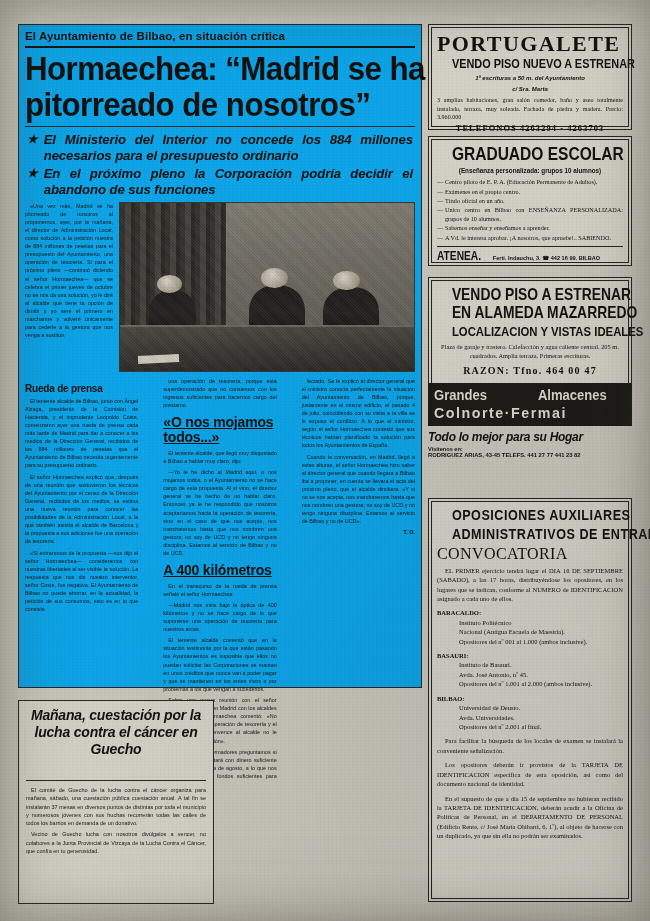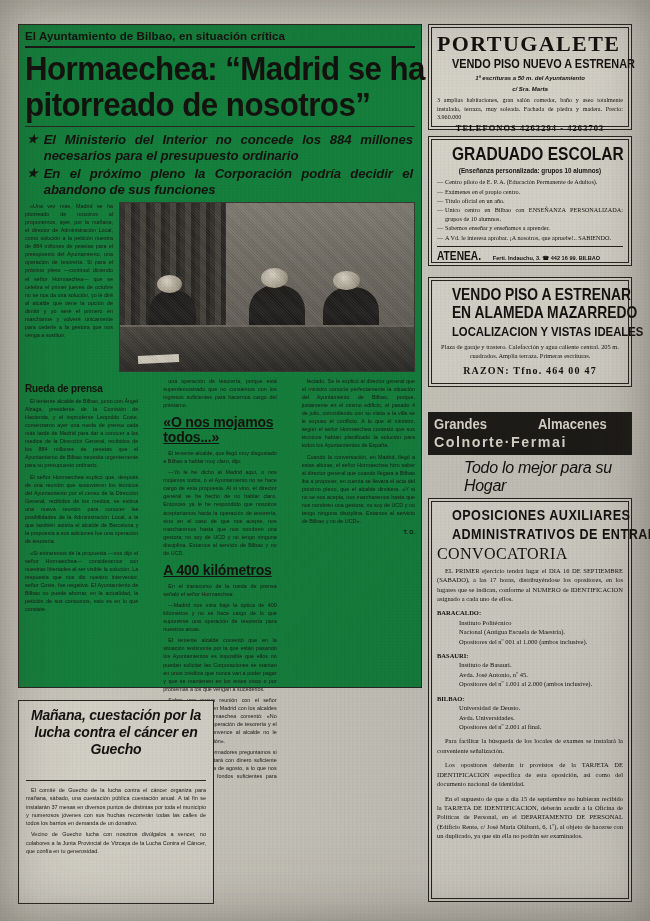--- a/index.html
+++ b/index.html
@@ -29,21 +29,21 @@
   }
   .vign {
     position:absolute; inset:0; pointer-events:none; z-index:59;
     box-shadow: inset 0 0 40px rgba(60,55,45,.35), inset 0 0 90px rgba(60,55,45,.18);
   }
 
   
   .news {
     position: absolute;
     left: 18px; top: 24px; width: 404px; height: 664px;
-    background: #15803d;
+    background: #0ea5e9;
     border: 1px solid #2a2824;
     box-sizing: border-box;
     padding: 5px 6px 4px 6px;
   }
   .kicker {
     font-weight: bold; font-size: 11.5px; letter-spacing: .1px;
     border-bottom: 2px solid #1a1815;
     padding-bottom: 3px; margin-bottom: 3px;
     line-height: 1.1;
   }
@@ -197,25 +197,25 @@
   .gr-foot .ad2 { font-size:5.6px; font-weight:bold; }
 
   
   #ad-mazarredo { left: 428px; top: 277px; width: 204px; height: 110px; }
   .mz-l { font-size:16.5px; text-align:center; line-height:1.12; }
   .mz-l3 { font-size:13.5px; text-align:center; line-height:1.15; margin-top:2px; }
   .mz-body { font-family:"Liberation Serif",serif; font-size:6.4px; text-align:center; line-height:1.4; margin-top:4px; }
   .mz-raz { font-family:"Liberation Serif",serif; font-weight:bold; font-size:10px; letter-spacing:1.2px; text-align:center; margin-top:4px; }
 
   
-  #ad-colnorte { left: 428px; top: 412px; width: 204px; height: 94px; border: none; background: transparent; }
+  #ad-colnorte { left: 428px; top: 383px; width: 204px; height: 94px; border: none; background: transparent; }
   .cn-band { background:#1e1c19; color:#ded9cd; padding:4px 6px 5px; }
   .cn-r1 { display:flex; justify-content:space-between; font-size:14.5px; font-weight:bold; transform:scaleX(.9); transform-origin:left; }
   .cn-r2 { font-size:15px; letter-spacing:1.6px; font-weight:bold; margin-top:1px; transform:scaleX(.95); transform-origin:left; }
-  .cn-slog { font-size:16px; font-weight:normal; font-style:italic; margin-top:4px; letter-spacing:-.3px;margin-left:36px; }
+  .cn-slog { font-size:12px; font-weight:bold; font-style:italic; margin-top:4px; letter-spacing:-.3px; }
   .cn-vis { font-size:5.6px; font-weight:bold; margin-top:2px; }
   .cn-addr { font-size:5.8px; font-weight:bold; }
 
   
   #ad-caja { left: 428px; top: 498px; width: 204px; height: 404px; }
   .cv-logo { text-align:center; margin: 6px 0 2px; }
   .cv-hex { width: 26px; height: 26px; display:inline-block; }
   .cv-nm1 { font-family:"Liberation Serif",serif; font-weight:bold; font-size:7.4px; letter-spacing:.2px; }
   .cv-nm2 { font-family:"Liberation Serif",serif; font-weight:bold; font-size:13px; letter-spacing:.3px; line-height:1; }
   .cv-brand { display:inline-block; text-align:left; border-left:2px solid #1c1a17; padding-left:3px; margin-top:1px;}

